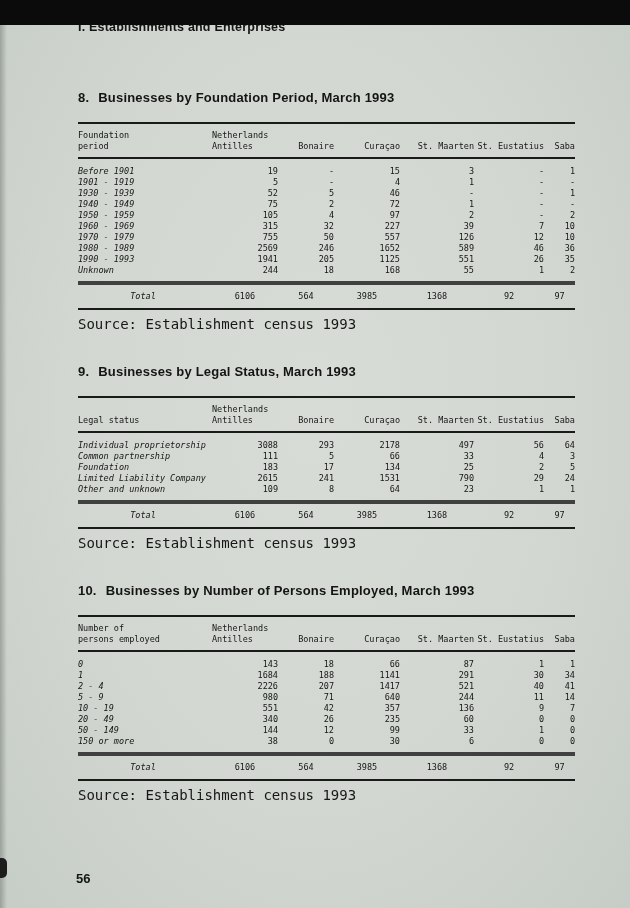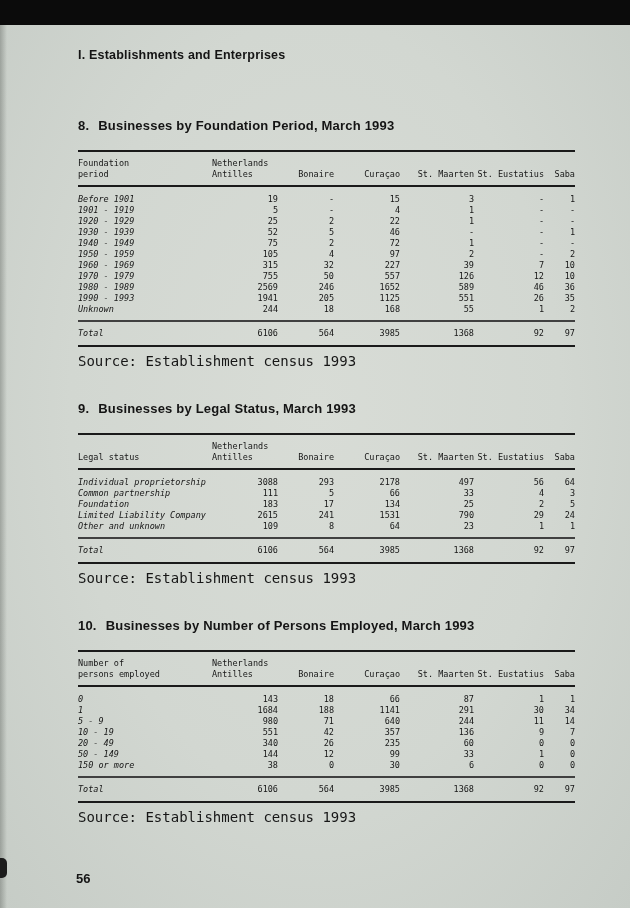--- a/index.html
+++ b/index.html
@@ -6,21 +6,21 @@
   body{
     width:630px;height:908px;position:relative;overflow:hidden;
     background:radial-gradient(ellipse at 50% 45%, #d8dcd6 0%, #d2d7d1 55%, #c6ccc6 100%);
     font-family:"Liberation Sans", sans-serif;color:#141414;
   }
   .scan-edge-top{position:absolute;top:0;left:0;width:630px;height:25px;background:#0b0b0b;}
   .scan-edge-left{position:absolute;top:25px;left:0;width:7px;height:883px;
     background:linear-gradient(to right, rgba(40,45,40,0.28), rgba(40,45,40,0));}
   .scan-smudge{position:absolute;left:0;top:858px;width:7px;height:20px;background:#1c1c1c;
     border-radius:0 5px 5px 0;}
-  .content{padding:48px 55px 0 78px;}
+  .content{padding:20px 55px 0 78px;}
   .doc-header{font-size:12.5px;line-height:14px;font-weight:bold;letter-spacing:0.2px;margin:0;}
   .table-section{margin:0;}
   .table-title{display:flex;gap:9px;align-items:baseline;font-size:13px;line-height:16px;
     font-weight:bold;letter-spacing:0.2px;margin:34px 0 16px 0;}
   .table-section:first-of-type .table-title{margin-top:56px;}
   .stats-table{
     table-layout:fixed;width:497px;border-collapse:collapse;
     border-top:2px solid #1a1a1a;border-bottom:2px solid #1a1a1a;
     font-family:"DejaVu Sans Mono", monospace;font-size:8.5px;color:#161616;
   }
@@ -33,21 +33,21 @@
   .stats-table col:nth-child(7){width:31px;}
   .stats-table th,.stats-table td{padding:0;line-height:11px;font-weight:normal;}
   .stats-table th{vertical-align:bottom;padding-top:6px;padding-bottom:5px;
     border-bottom:2px solid #1a1a1a;text-align:right;}
   .stats-table th div{line-height:11px;}
   .stats-table th.stub, .stats-table th.na{text-align:left;}
   .stats-table td.num{text-align:right;}
   .stats-table td.stub{text-align:left;padding-right:4px;overflow:hidden;white-space:nowrap;font-style:italic;}
   .stats-table tbody tr:first-child td{padding-top:7px;}
   .stats-table tbody tr:nth-last-child(2) td{padding-bottom:5px;}
-  .stats-table tbody tr.total td{border-top:2px solid #404040;padding-top:6px;padding-bottom:6px;}
+  .stats-table tbody tr.total td{border-top:4px solid #404040;padding-top:6px;padding-bottom:6px;text-align:center;}
   .source{font-family:"DejaVu Sans Mono", monospace;font-size:14px;line-height:11px;
     margin:9px 0 0 0;color:#161616;}
   .page-number{position:absolute;left:76px;bottom:22px;font-size:13px;font-weight:bold;}
 </style>
 </head>
 <body>
 
 <div class="scan-edge-top"></div>
 <div class="scan-edge-left"></div>
 <div class="scan-smudge"></div>
@@ -106,29 +106,20 @@
             <td class="num">15</td>
             <td class="num">3</td>
             <td class="num">-</td>
             <td class="num">1</td>
           </tr>
           <tr>
             <td class="stub">1901 - 1919</td>
             <td class="num">5</td>
             <td class="num">-</td>
             <td class="num">4</td>
-            <td class="num">1</td>
-            <td class="num">-</td>
-            <td class="num">-</td>
-          </tr>
-          <tr>
-            <td class="stub">1920 - 1929</td>
-            <td class="num">25</td>
-            <td class="num">2</td>
-            <td class="num">22</td>
             <td class="num">1</td>
             <td class="num">-</td>
             <td class="num">-</td>
           </tr>
           <tr>
             <td class="stub">1930 - 1939</td>
             <td class="num">52</td>
             <td class="num">5</td>
             <td class="num">46</td>
             <td class="num">-</td>
@@ -368,20 +359,29 @@
           <tr>
             <td class="stub">1</td>
             <td class="num">1684</td>
             <td class="num">188</td>
             <td class="num">1141</td>
             <td class="num">291</td>
             <td class="num">30</td>
             <td class="num">34</td>
           </tr>
           <tr>
+            <td class="stub">2 - 4</td>
+            <td class="num">2226</td>
+            <td class="num">207</td>
+            <td class="num">1417</td>
+            <td class="num">521</td>
+            <td class="num">40</td>
+            <td class="num">41</td>
+          </tr>
+          <tr>
             <td class="stub">5 - 9</td>
             <td class="num">980</td>
             <td class="num">71</td>
             <td class="num">640</td>
             <td class="num">244</td>
             <td class="num">11</td>
             <td class="num">14</td>
           </tr>
           <tr>
             <td class="stub">10 - 19</td>

